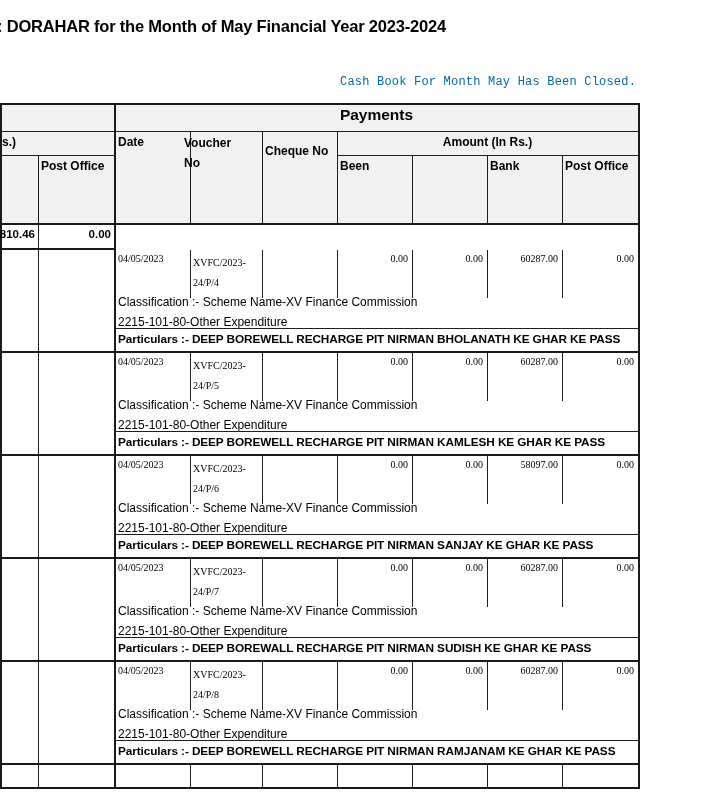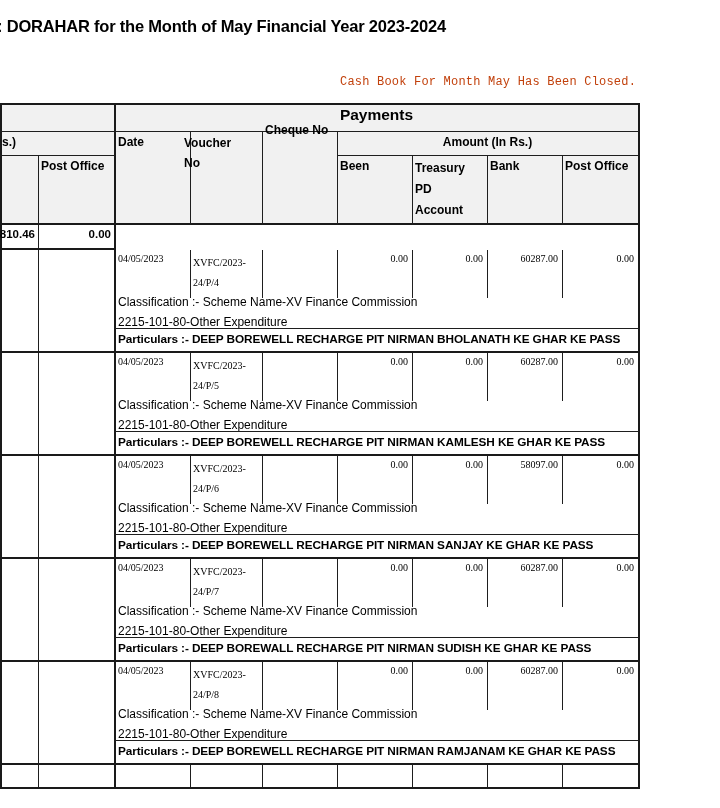--- a/index.html
+++ b/index.html
@@ -36,21 +36,21 @@
   .part{position:absolute;left:118px;top:82px;font-size:11.8px;font-weight:bold;
         letter-spacing:-0.1px;white-space:nowrap;}
   .bv{top:0;height:48px;}
 </style>
 </head>
 <body>
 
 <div id="canvas">
 
   <div class="title">: DORAHAR for the Month of May Financial Year 2023-2024</div>
-  <div class="notice" style="color:#c2410c;">Cash Book For Month May Has Been Closed.</div>
+  <div class="notice" style="color:#0369a1;">Cash Book For Month May Has Been Closed.</div>
 
   <div id="tbl">
     <div class="hdrbg"></div>
 
     <i class="vl th" style="left:0;top:0;height:686px;"></i>
     <i class="vl" style="left:38px;top:52px;height:634px;"></i>
     <i class="vl th" style="left:114px;top:0;height:686px;"></i>
     <i class="vl th" style="left:638px;top:0;height:686px;"></i>
 
     <i class="hl th" style="left:0;top:0;width:640px;"></i>
@@ -65,24 +65,23 @@
     <i class="vl" style="left:337px;top:28px;height:94px;"></i>
     <i class="vl" style="left:412px;top:52px;height:70px;"></i>
     <i class="vl" style="left:487px;top:52px;height:70px;"></i>
     <i class="vl" style="left:562px;top:52px;height:70px;"></i>
 
     <div class="pay-title">Payments</div>
     <div class="hdr" style="left:2px;top:32px;">s.)</div>
     <div class="hdr" style="left:41px;top:56px;width:72px;">Post Office</div>
     <div class="hdr" style="left:118px;top:32px;text-align:center;">Date</div>
     <div class="hdr wrap" style="left:184px;top:30px;width:58px;">Voucher No</div>
-    <div class="hdr" style="left:265px;top:20px;">Cheque No</div>
+    <div class="hdr" style="left:265px;top:41px;">Cheque No</div>
     <div class="hdr ctr" style="left:337px;top:32px;width:301px;">Amount (In Rs.)</div>
     <div class="hdr" style="left:340px;top:56px;">Been</div>
-    <div class="hdr wrap3" style="left:415px;top:55px;width:62px;">Treasury PD Account</div>
     <div class="hdr" style="left:490px;top:56px;">Bank</div>
     <div class="hdr" style="left:565px;top:56px;width:72px;">Post Office</div>
 
     <div class="bamt" style="left:-20px;width:55px;">7810.46</div>
     <div class="bamt" style="left:40px;width:71px;">0.00</div>
 
     <div class="block" style="top:147px;">
       <i class="vl bv" style="left:190px;"></i>
       <i class="vl bv" style="left:262px;"></i>
       <i class="vl bv" style="left:337px;"></i>

